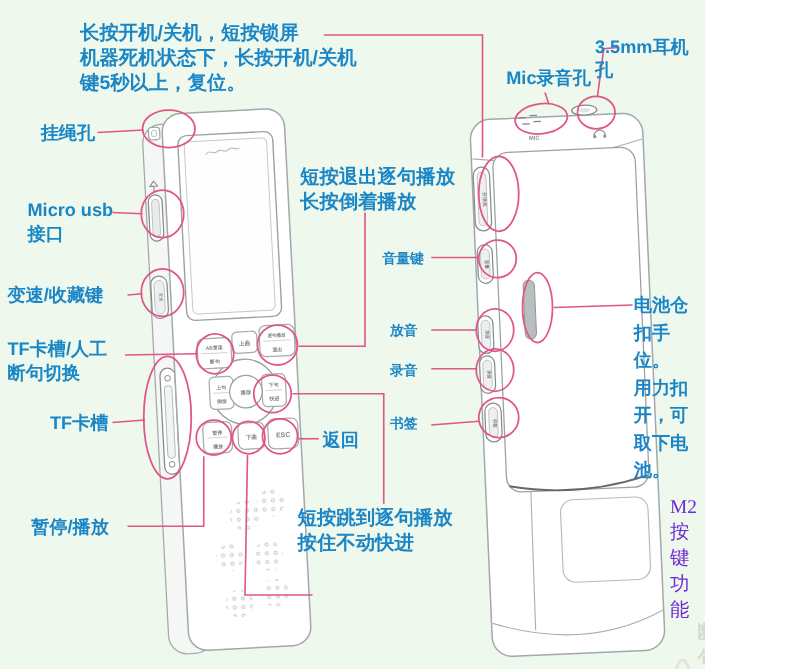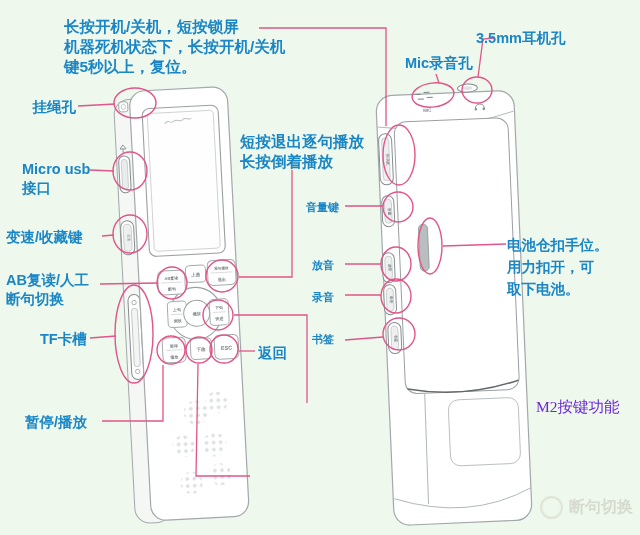--- a/index.html
+++ b/index.html
@@ -1,17 +1,17 @@
 <!DOCTYPE html>
 <html><head>
 <meta charset="utf-8">
 <style>
   html,body{margin:0;padding:0;}
   body{font-family:"Liberation Sans",sans-serif;}
-  #stage{position:relative;width:640px;height:535px;background:#eef8ec;overflow:hidden;}
+  #stage{position:relative;width:564px;height:535px;background:#eef8ec;overflow:hidden;}
   #stage svg{position:absolute;left:0;top:0;}
   .lbl{position:absolute;color:#1b86c6;font-weight:700;font-size:14.5px;line-height:19px;white-space:pre-line;}
   .lbl-lg{font-size:15.5px;line-height:20px;}
   .lbl-sm{font-size:11px;}
   .lbl-battery{line-height:22px;}
   .caption{position:absolute;color:#6d28d9;font-family:"Liberation Serif",serif;font-weight:400;font-size:15.5px;}
   .watermark{position:absolute;display:flex;align-items:center;gap:6px;color:#d6dacf;font-size:16px;font-weight:700;}
   .wm-logo{width:19px;height:19px;border:2px solid #dfe3d8;border-radius:50%;box-shadow:inset 0 0 0 1px #eef2e8;}
   svg text{font-family:"Liberation Sans",sans-serif;}
 </style>
@@ -186,31 +186,33 @@
   </g>
 </svg>
 
 <div class="lbl lbl-lg" style="left:64px;top:17px;">长按开机/关机，短按锁屏
 机器死机状态下，长按开机/关机
 键5秒以上，复位。</div>
 <div class="lbl" style="left:30px;top:98px;width:46px;text-align:right;">挂绳孔</div>
 <div class="lbl" style="left:22px;top:160px;">Micro usb
 接口</div>
 <div class="lbl" style="left:6px;top:228px;">变速/收藏键</div>
-<div class="lbl" style="left:6px;top:271px;">AB复读/人工
+<div class="lbl" style="left:6px;top:271px;">TF卡槽/人工
 断句切换</div>
 <div class="lbl" style="left:40px;top:330px;">TF卡槽</div>
 <div class="lbl" style="left:25px;top:413px;">暂停/播放</div>
 <div class="lbl lbl-lg" style="left:240px;top:132px;">短按退出逐句播放
 长按倒着播放</div>
 <div class="lbl lbl-sm" style="left:306px;top:198px;">音量键</div>
 <div class="lbl lbl-sm" style="left:312px;top:256px;">放音</div>
 <div class="lbl lbl-sm" style="left:312px;top:288px;">录音</div>
 <div class="lbl lbl-sm" style="left:312px;top:330px;">书签</div>
 <div class="lbl" style="left:258px;top:344px;">返回</div>
+<div class="lbl lbl-lg" style="left:238px;top:405px;">短按跳到逐句播放
+按住不动快进</div>
 <div class="lbl" style="left:405px;top:54px;">Mic录音孔</div>
 <div class="lbl" style="left:476px;top:29px;">3.5mm耳机孔</div>
 <div class="lbl lbl-battery" style="left:507px;top:234px;">电池仓扣手位。
 用力扣开，可
 取下电池。</div>
 <div class="caption" style="left:536px;top:397px;">M2按键功能</div>
 <div class="watermark" style="left:540px;top:496px;">
   <span class="wm-logo"></span>
   <span>断句切换</span>
 </div>

